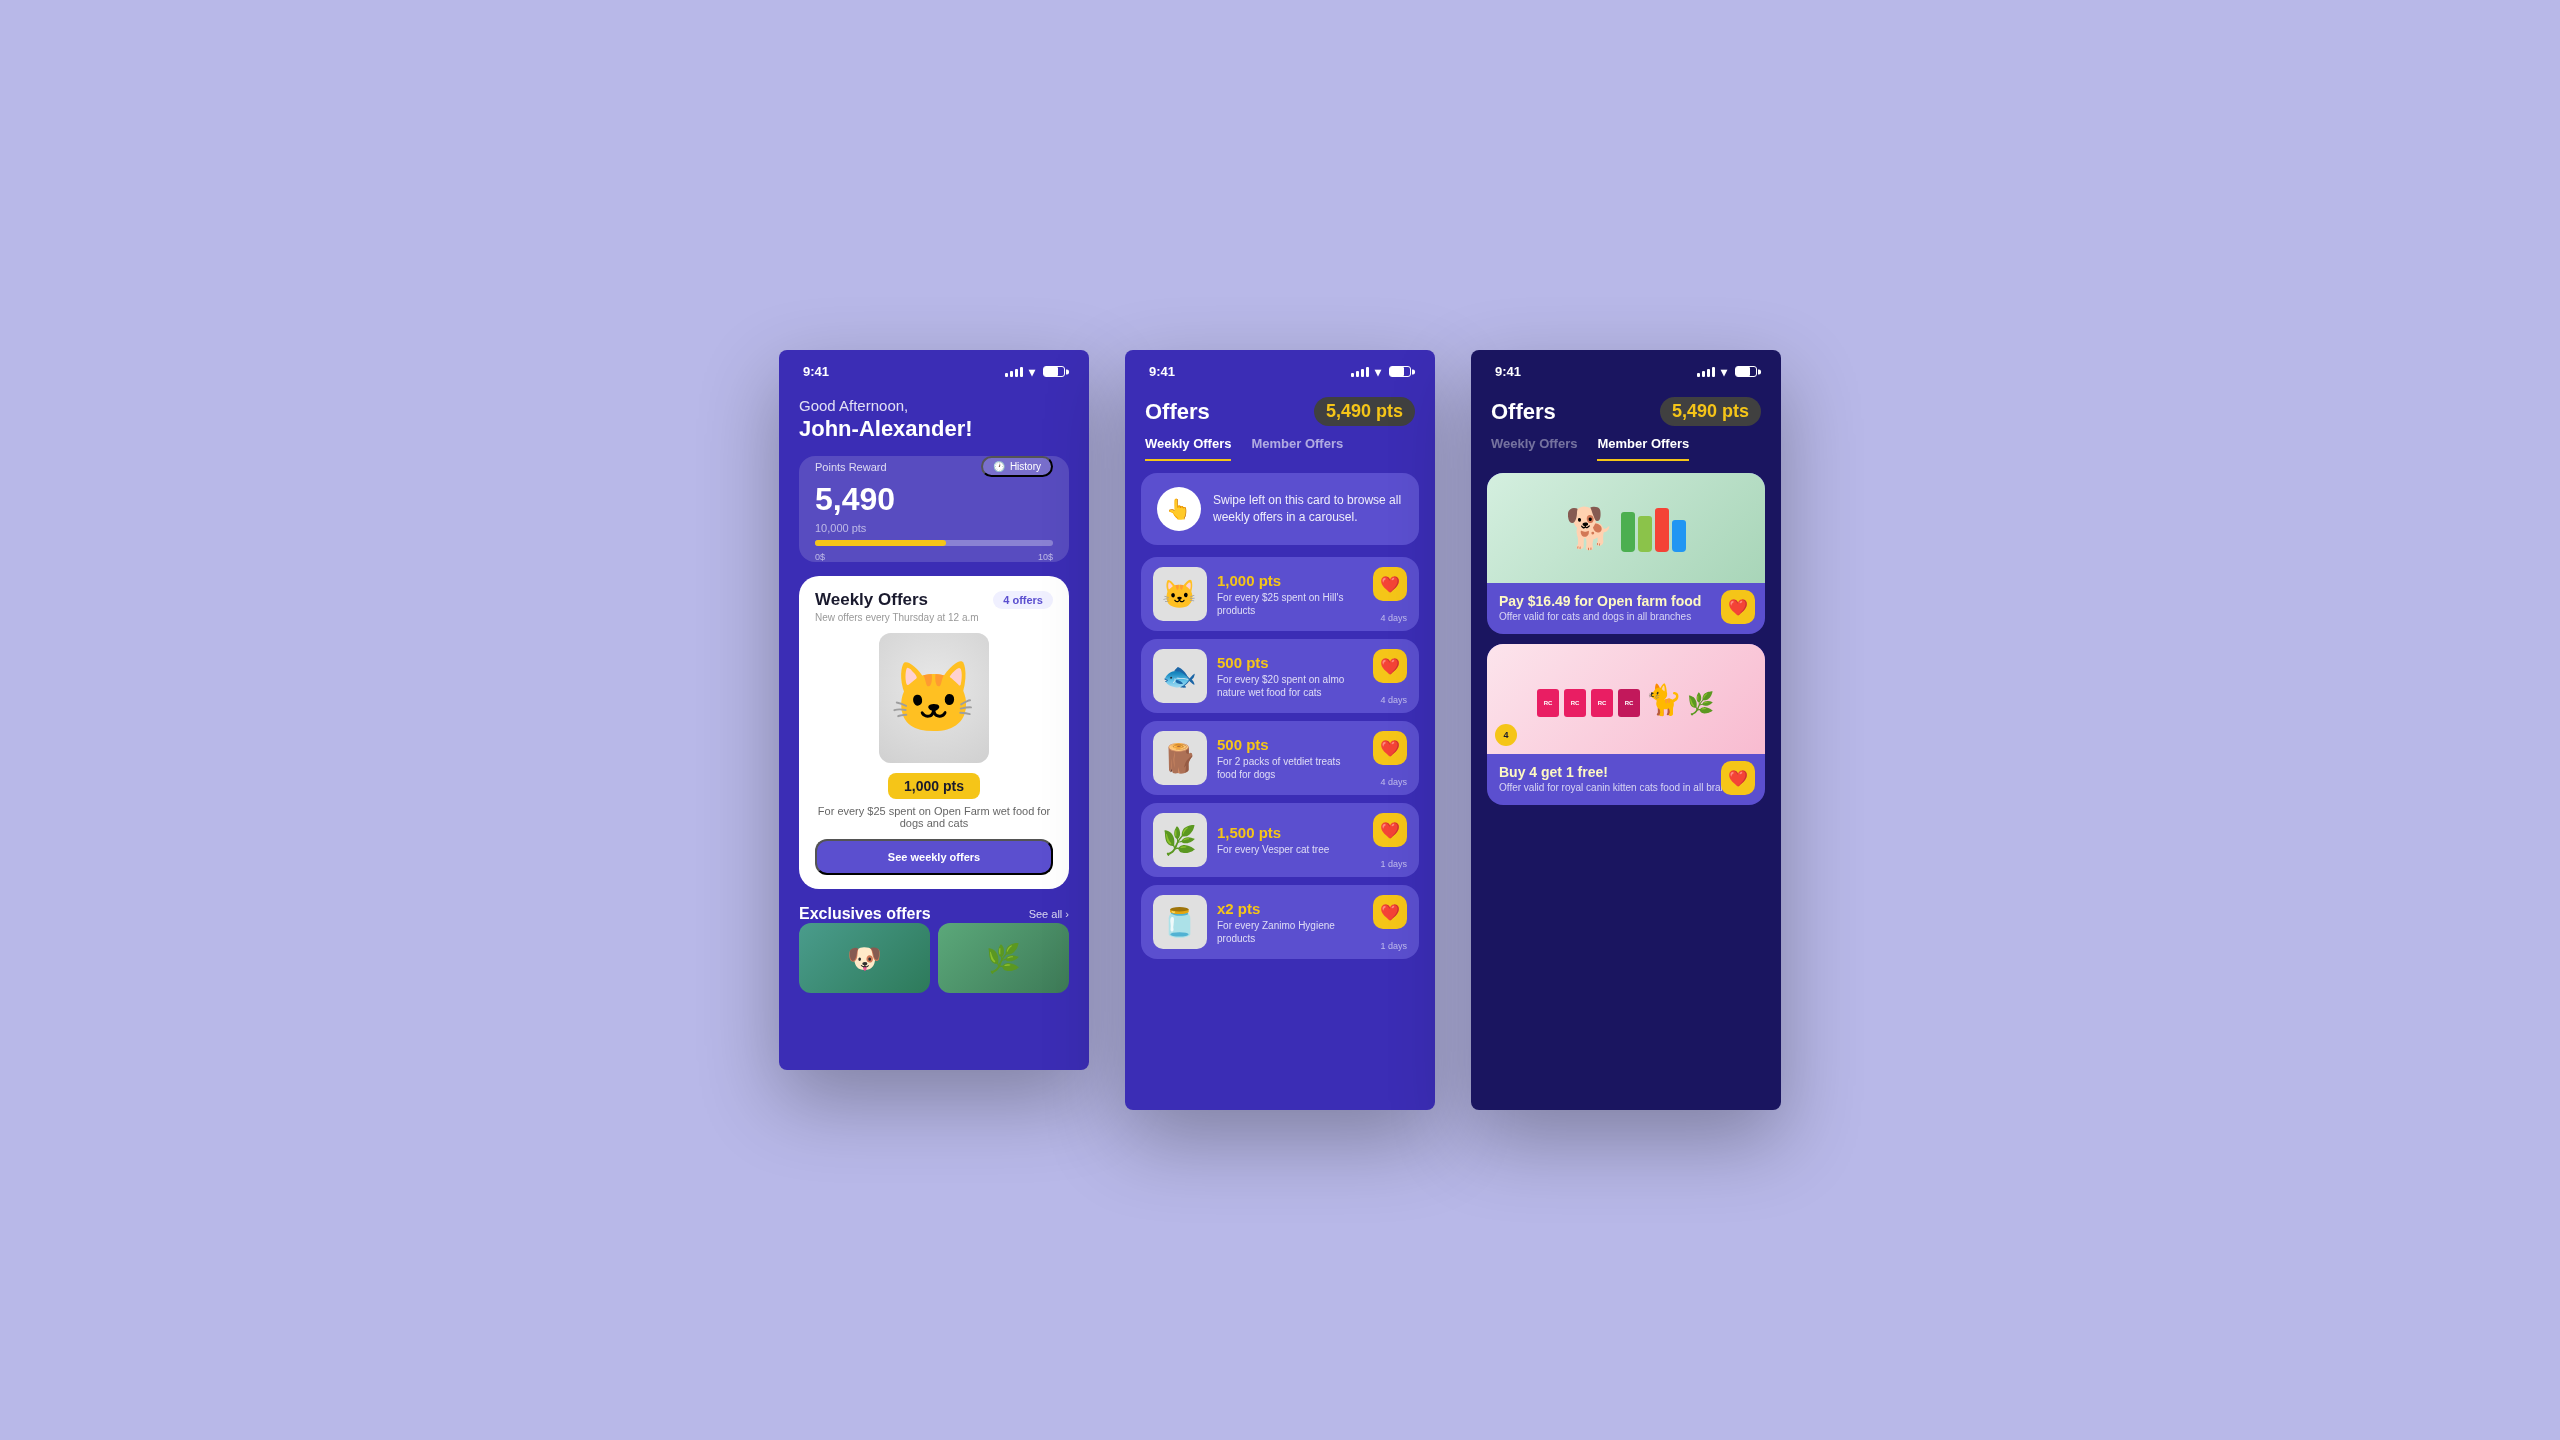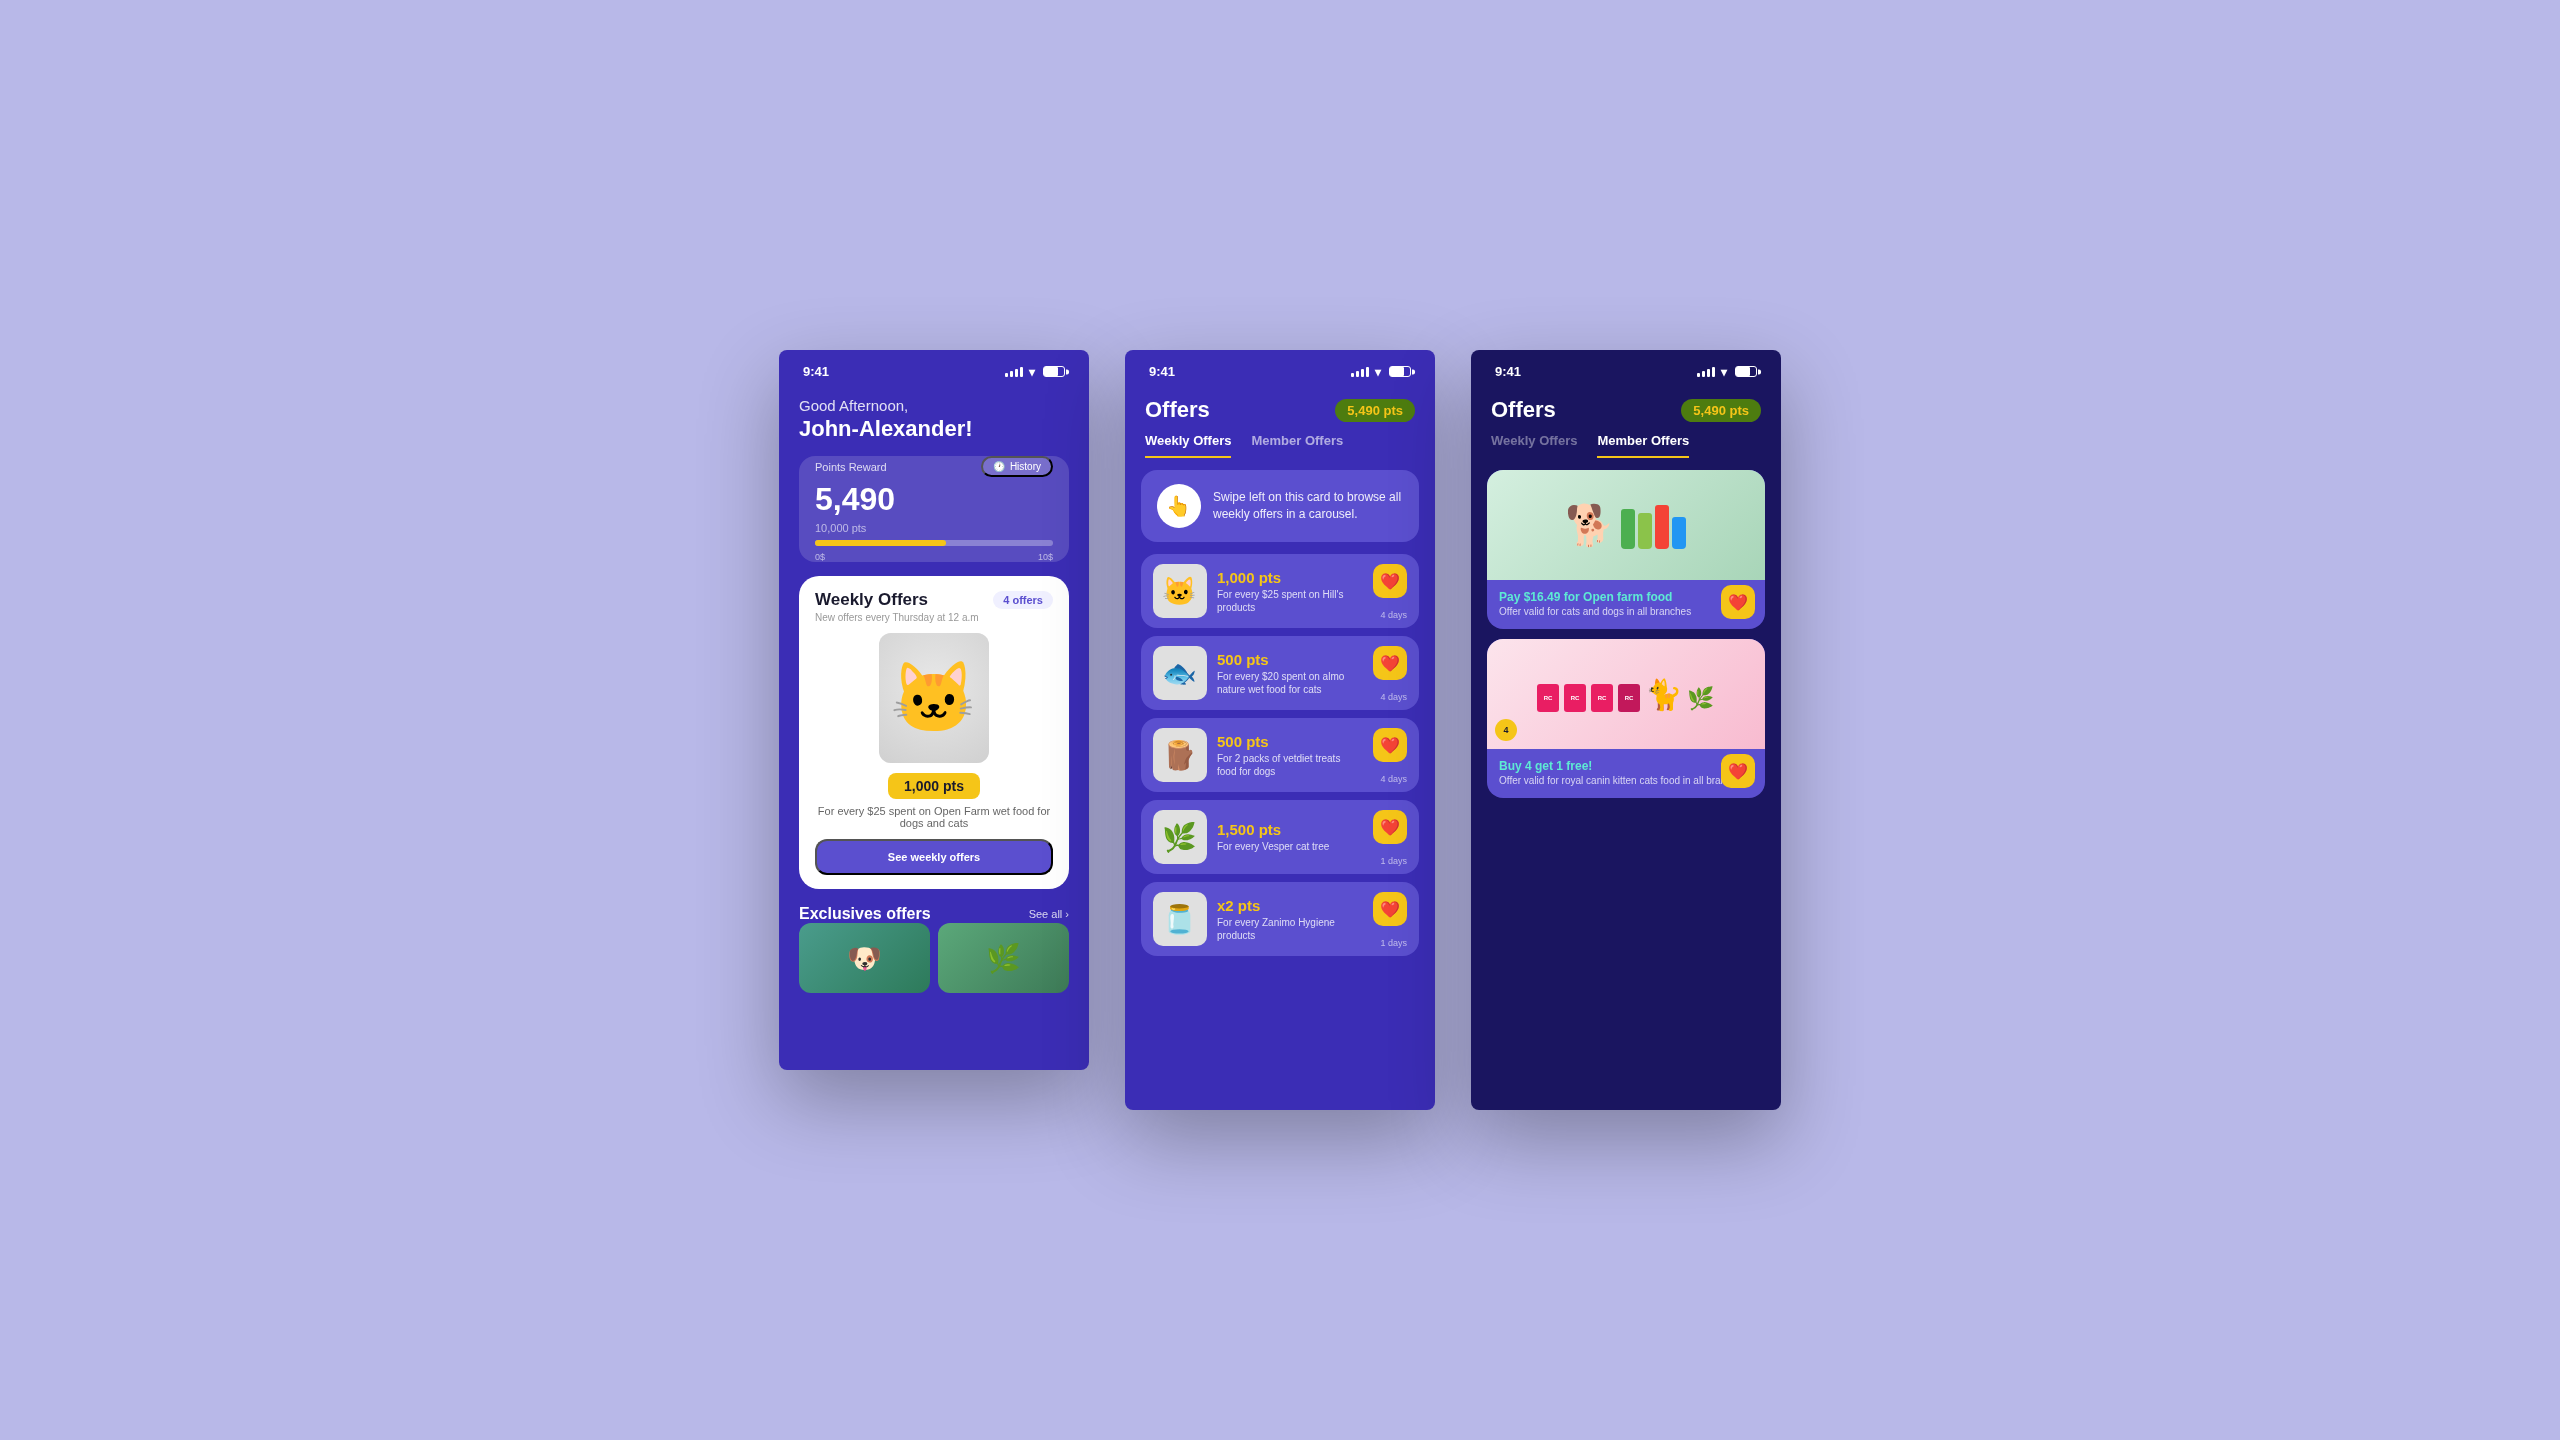--- a/index.html
+++ b/index.html
@@ -259,25 +259,25 @@
       display: flex;
       justify-content: space-between;
       align-items: center;
     }
     .screen-title {
       font-size: 22px;
       font-weight: 800;
       color: white;
     }
     .points-pill {
-      background: #4d7c0f;
+      background: #404040;
       color: #5b4fcf;
       border-radius: 20px;
       padding: 4px 12px;
-      font-size: 13px;
+      font-size: 18px;
       font-weight: 700;
     }
     .points-pill span { color: #f5c518; font-weight: 800; }
 
     .tabs {
       display: flex;
       padding: 10px 20px 0;
       gap: 20px;
     }
     .tab {
@@ -411,23 +411,23 @@
       position: relative;
       overflow: hidden;
     }
     .member-offer-img-2 {
       background: linear-gradient(135deg, #fce4ec, #f48fb1);
     }
     .member-offer-body {
       padding: 10px 12px 12px;
     }
     .member-offer-title {
-      font-size: 12px;
+      font-size: 14px;
       font-weight: 800;
-      color: #5eead4;
+      color: #fef9c3;
     }
     .member-offer-sub {
       font-size: 10px;
       color: rgba(255,255,255,0.75);
       margin-top: 2px;
     }
     .fav-btn-overlay {
       position: absolute;
       bottom: 10px;
       right: 10px;

